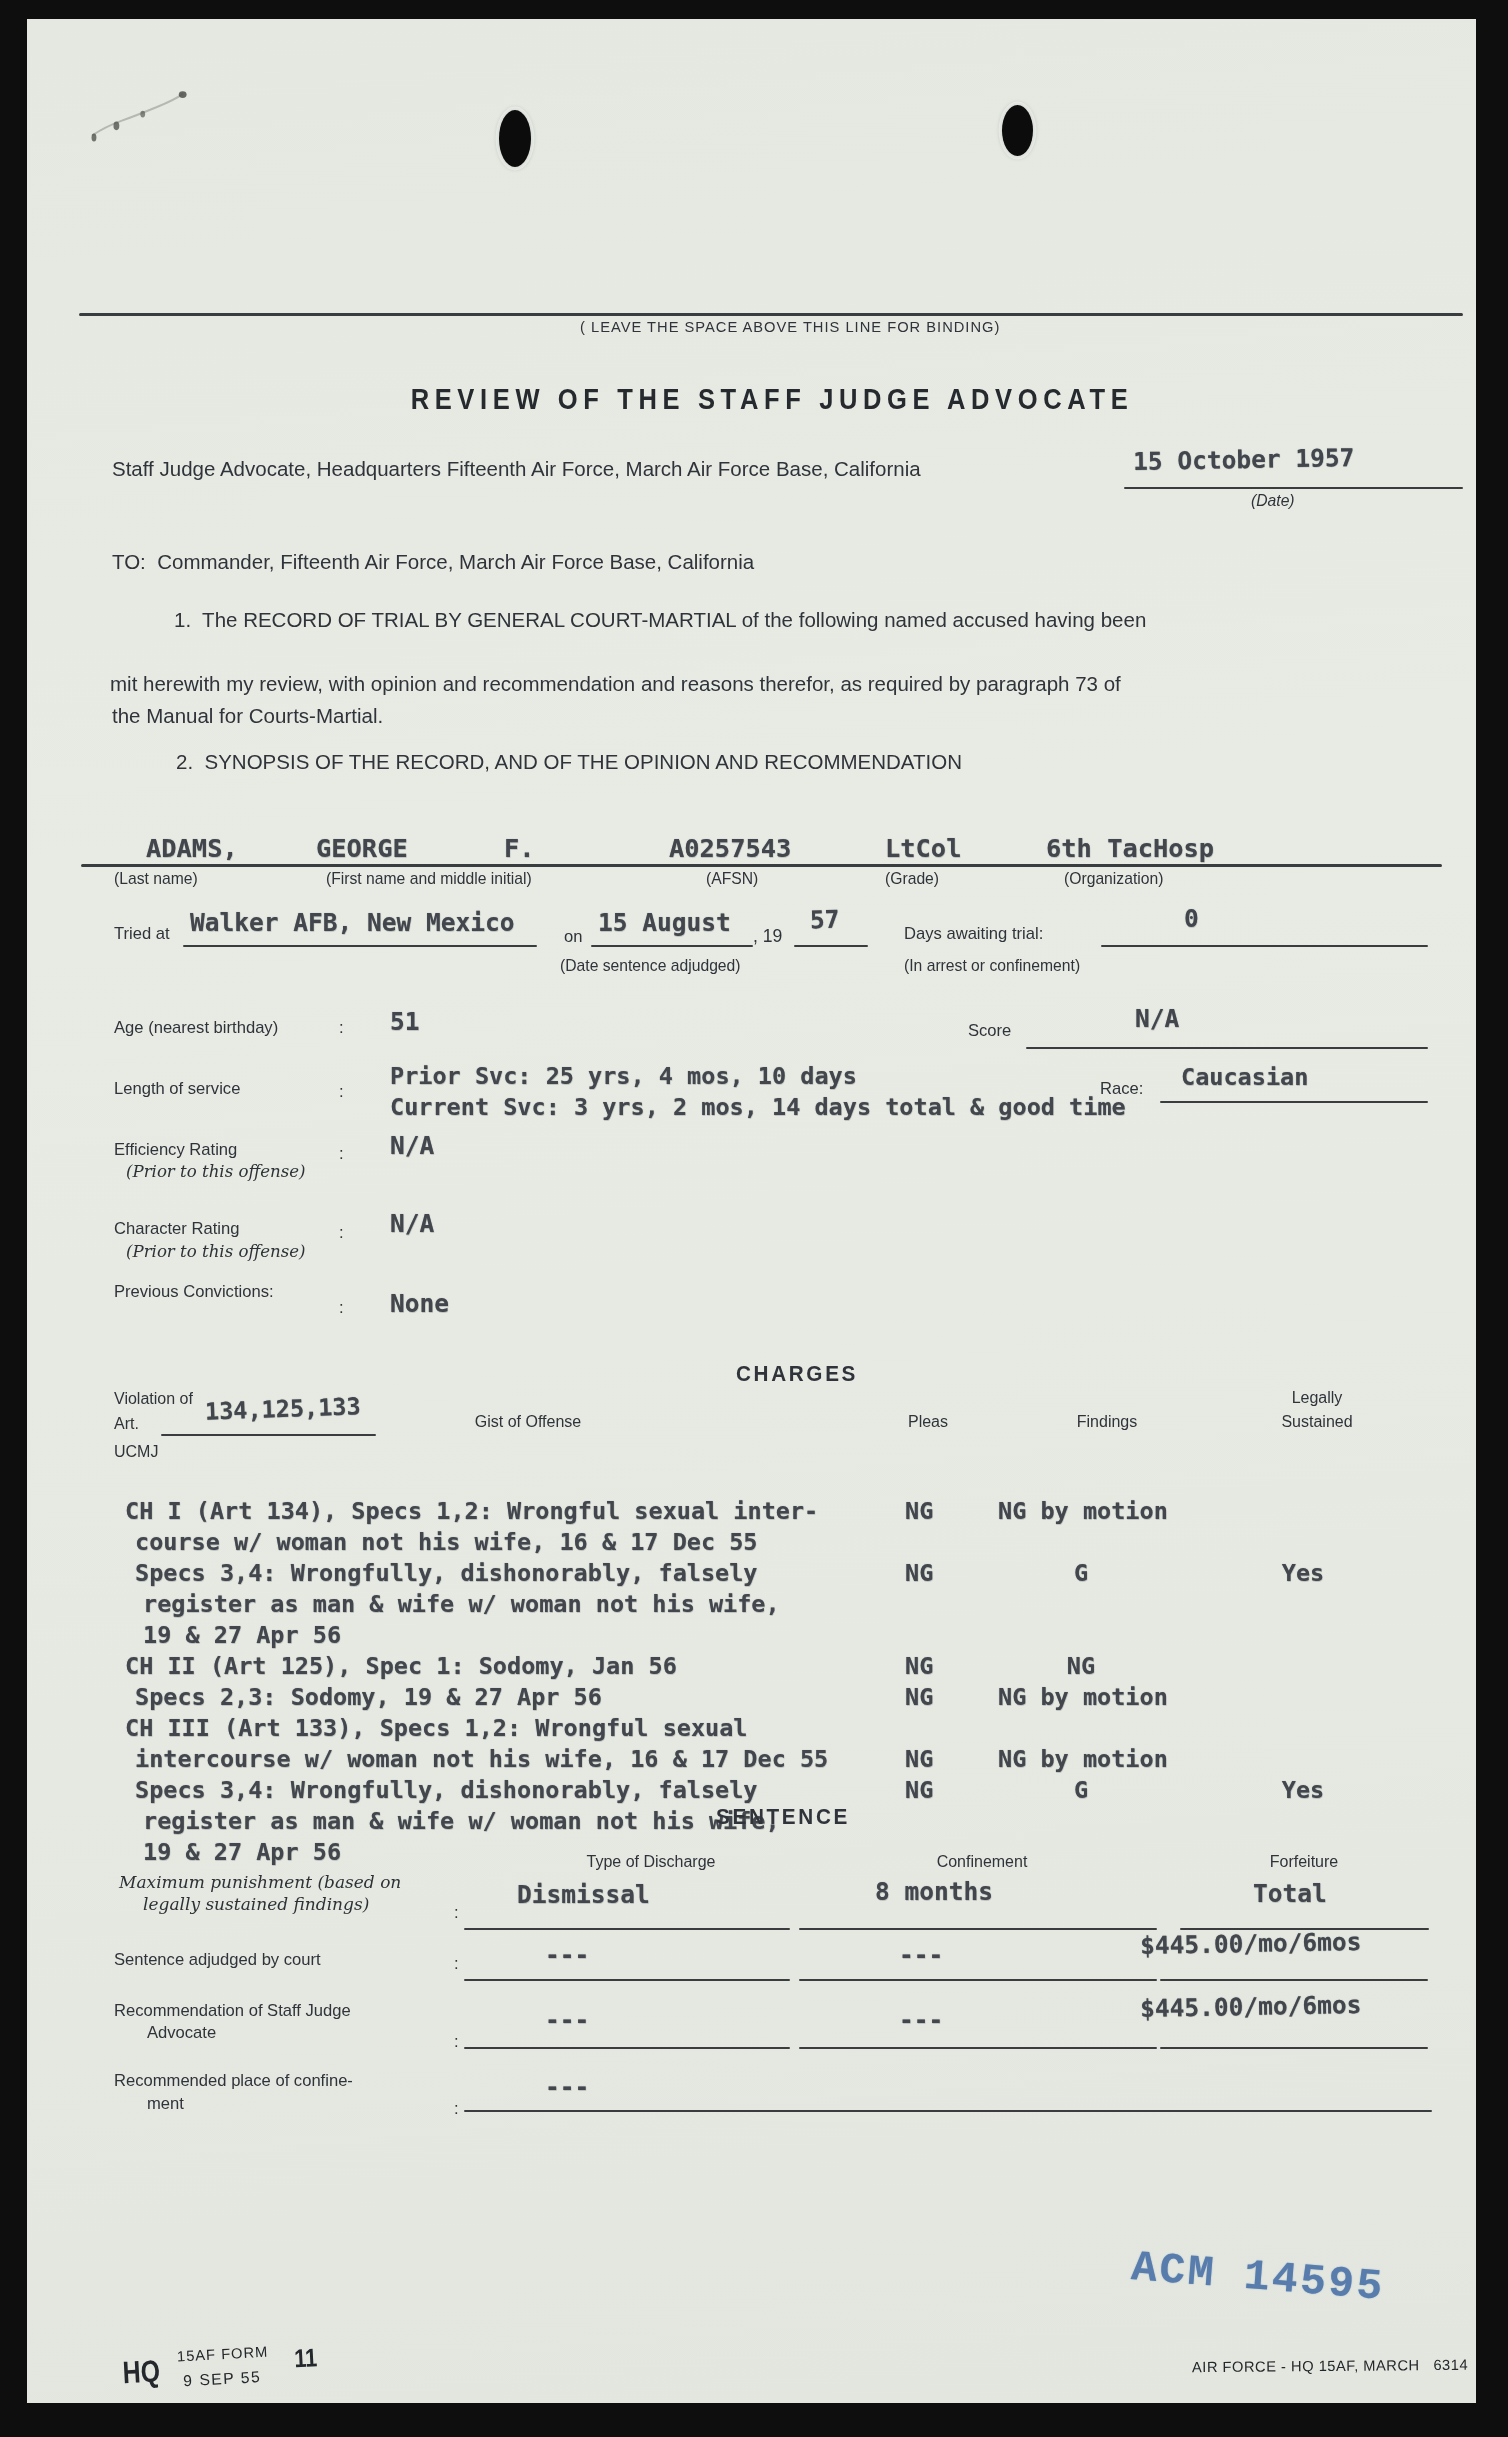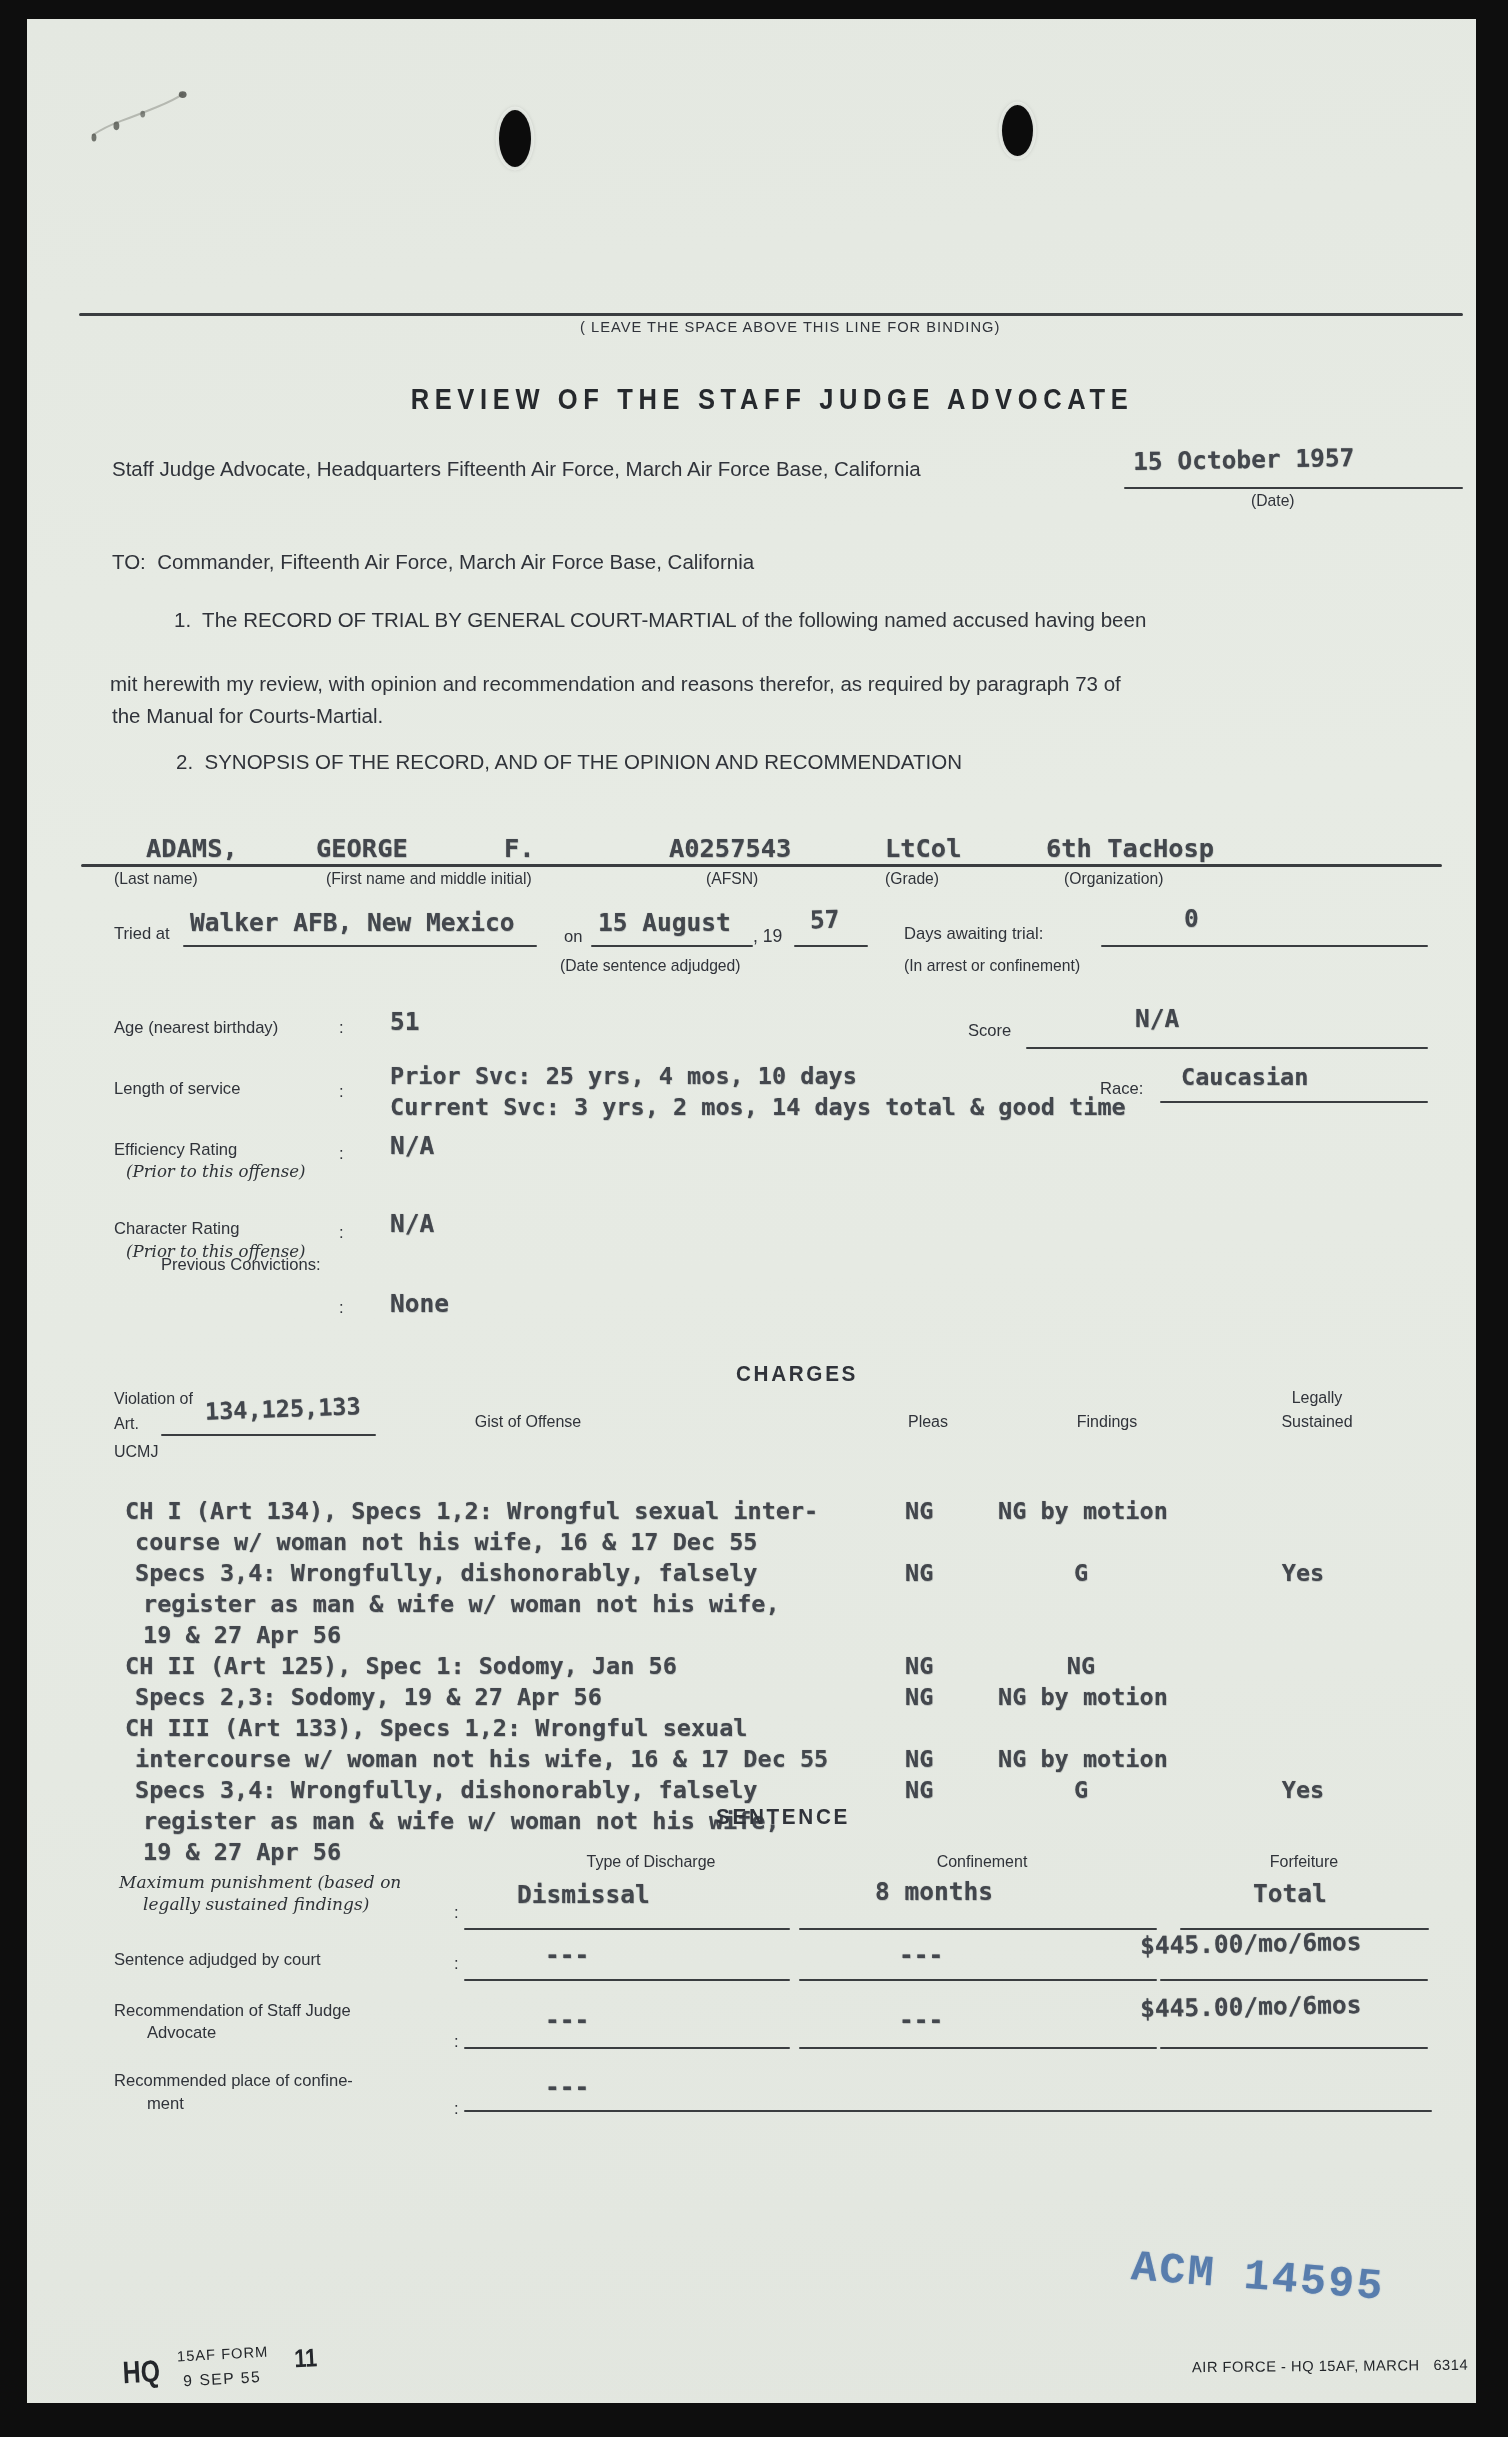--- a/index.html
+++ b/index.html
@@ -54,21 +54,21 @@
   <div class="hole" style="left:1002px;top:105px;width:31px;height:51px;"></div>
 
   <div class="rl" style="left:79px;top:313px;width:1384px;border-top-width:3.4px;"></div>
   <div class="p f30" style="left:580px;top:319px;letter-spacing:1px;">( LEAVE THE SPACE ABOVE THIS LINE FOR BINDING)</div>
 
   <div class="p title" style="left:772px;top:383px;">REVIEW OF THE STAFF JUDGE ADVOCATE</div>
 
   <div class="p f42" style="left:112px;top:458px;">Staff Judge Advocate, Headquarters Fifteenth Air Force, March Air Force Base, California</div>
   <div class="t f50" style="left:1133px;top:447px;transform:rotate(-1deg);">15 October 1957</div>
   <div class="rl" style="left:1124px;top:487px;width:339px;"></div>
-  <div class="p f32" style="left:1251px;top:492px;">(Date)</div>
+  <div class="p f32" style="left:1251px;top:492px;font-style:italic;">(Date)</div>
 
   <div class="p f42" style="left:112px;top:551px;">TO:  Commander, Fifteenth Air Force, March Air Force Base, California</div>
 
   <div class="p f42" style="left:174px;top:609px;">1.  The RECORD OF TRIAL BY GENERAL COURT-MARTIAL of the following named accused having been</div>
   <div class="p f42" style="left:110px;top:673px;">mit herewith my review, with opinion and recommendation and reasons therefor, as required by paragraph 73 of</div>
   <div class="p f42" style="left:112px;top:705px;">the Manual for Courts-Martial.</div>
 
   <div class="p f42" style="left:176px;top:751px;">2.  SYNOPSIS OF THE RECORD, AND OF THE OPINION AND RECOMMENDATION</div>
 
   <div class="t f52" style="left:146px;top:835px;">ADAMS,</div>
@@ -117,21 +117,21 @@
   <div class="p f34" style="left:114px;top:1141px;">Efficiency Rating</div>
   <div class="p it f34" style="left:126px;top:1163px;">(Prior to this offense)</div>
   <div class="p f34" style="left:339px;top:1145px;">:</div>
   <div class="t f50" style="left:390px;top:1133px;">N/A</div>
 
   <div class="p f34" style="left:114px;top:1220px;">Character Rating</div>
   <div class="p it f34" style="left:126px;top:1243px;">(Prior to this offense)</div>
   <div class="p f34" style="left:339px;top:1224px;">:</div>
   <div class="t f50" style="left:390px;top:1211px;">N/A</div>
 
-  <div class="p f34" style="left:114px;top:1256px;margin-left:47px;">Previous Convictions:</div>
+  <div class="p f34" style="left:114px;top:1283px;">Previous Convictions:</div>
   <div class="p f34" style="left:339px;top:1299px;">:</div>
   <div class="t f50" style="left:390px;top:1291px;">None</div>
 
   <div class="p hdr" style="left:797px;top:1361px;">CHARGES</div>
   <div class="p f33" style="left:114px;top:1390px;">Violation of</div>
   <div class="p f33" style="left:114px;top:1415px;">Art.</div>
   <div class="t f48" style="left:205px;top:1397px;transform:rotate(-2deg);">134,125,133</div>
   <div class="rl" style="left:161px;top:1434px;width:215px;"></div>
   <div class="p f33" style="left:114px;top:1443px;">UCMJ</div>
   <div class="p f33 ctr" style="left:528px;top:1413px;">Gist of Offense</div>

